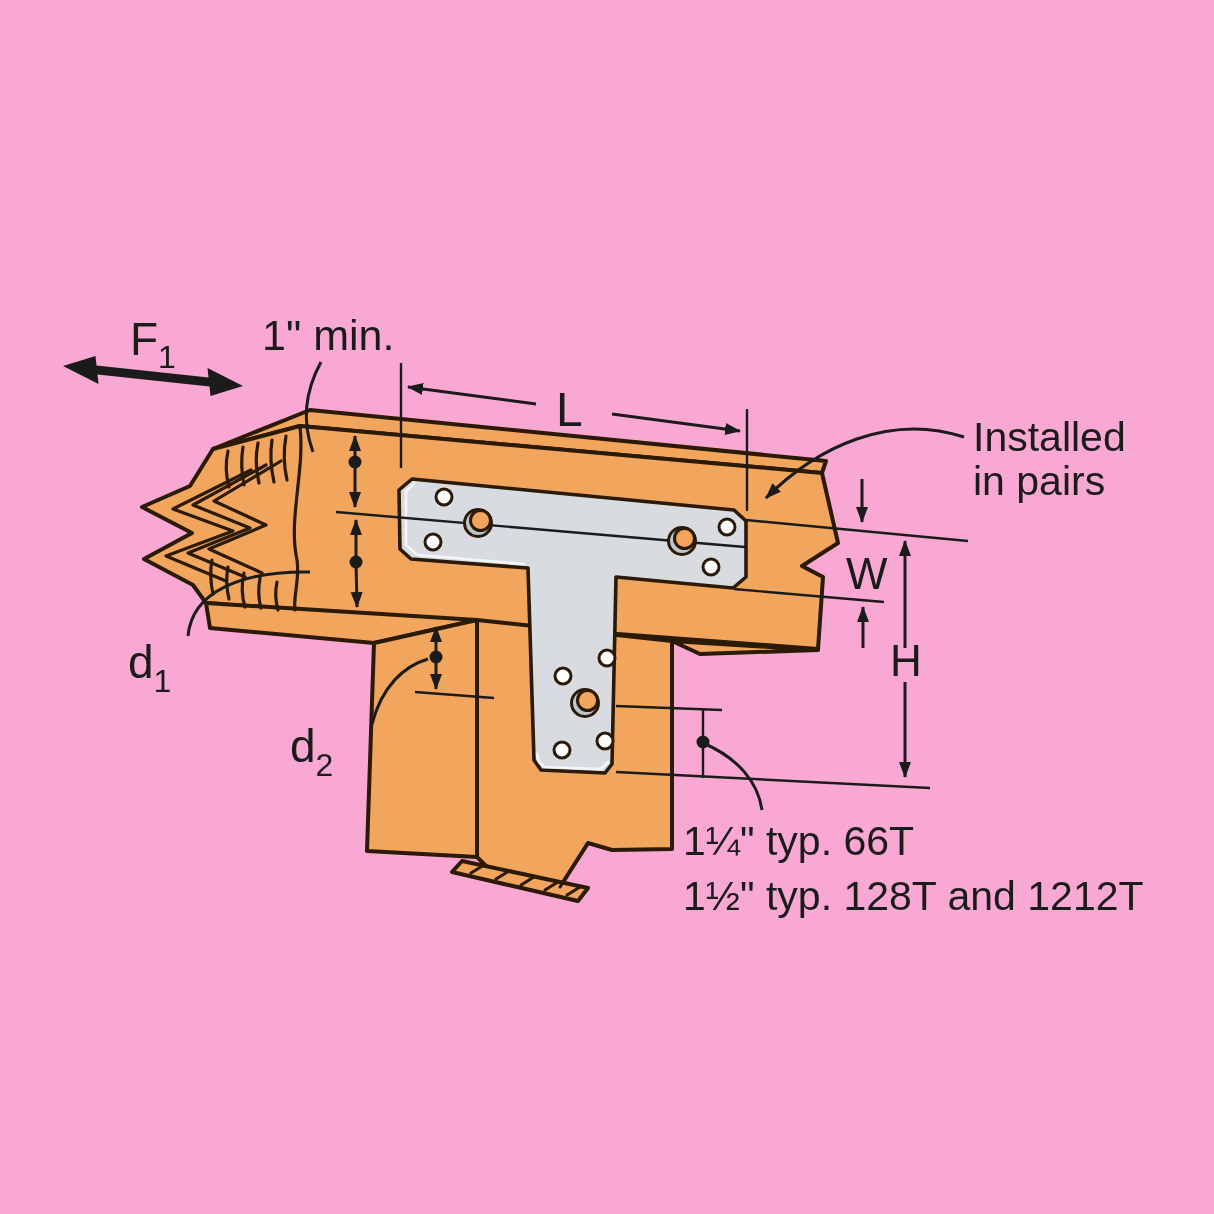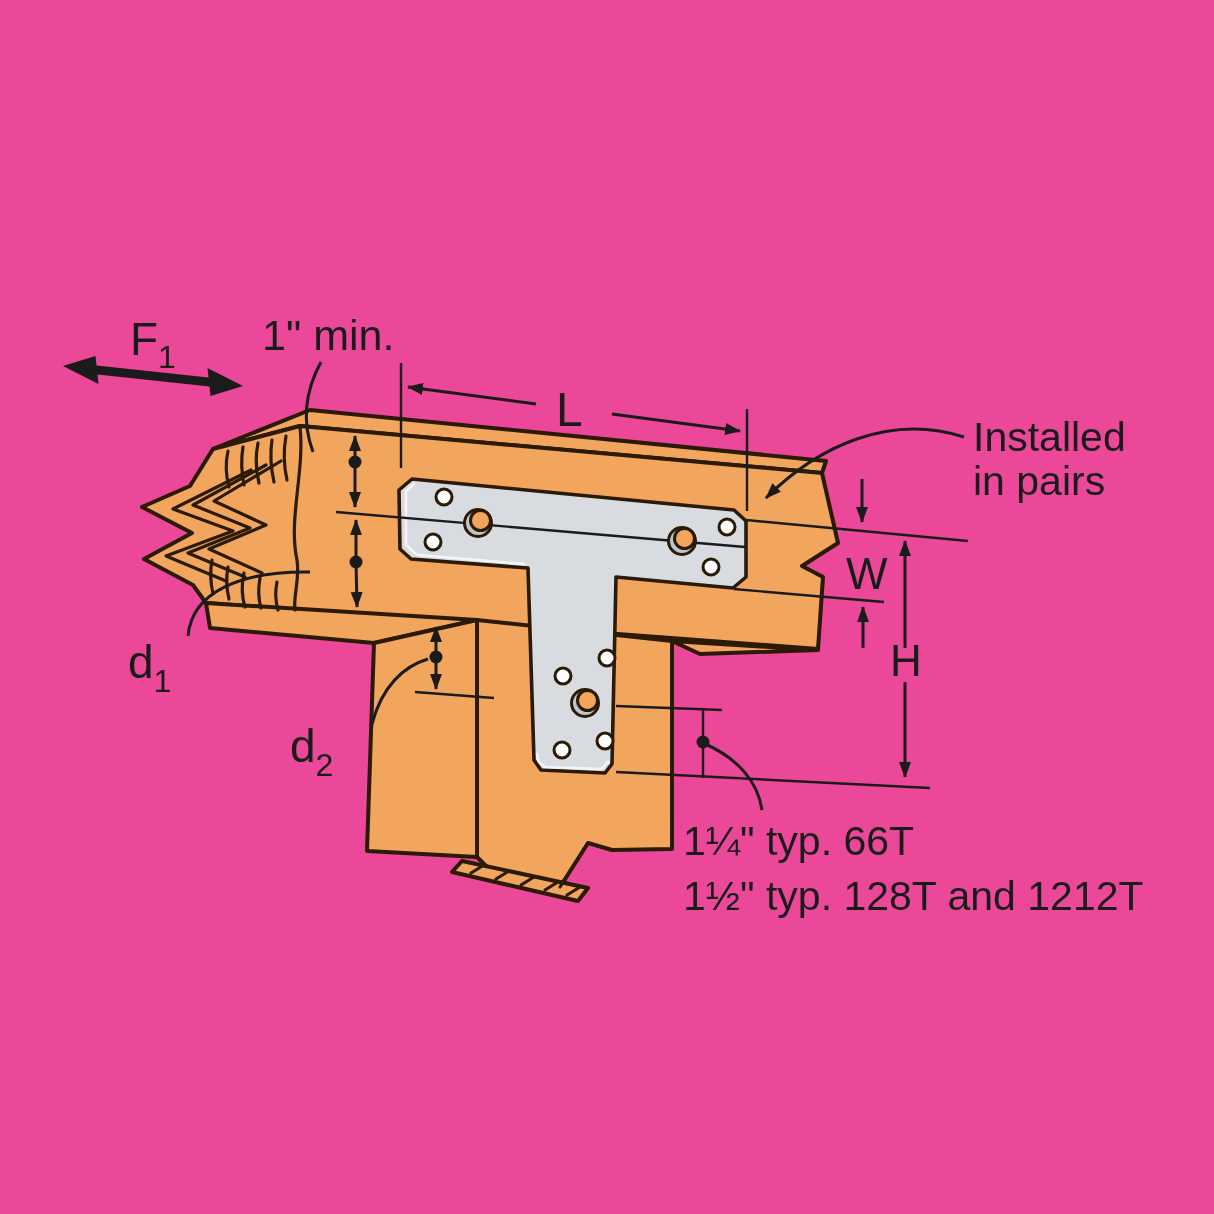--- a/index.html
+++ b/index.html
@@ -1,16 +1,16 @@
 <!DOCTYPE html>
 <html style="--wood: #F2A55C; --outline: #2A1A06; --plate: #D8DCE1; --platedk: #BEC6CD; --platehl: #F3F5F7; --ink: #1B1B1B;"><head>
 <meta charset="utf-8">
 <style>
   html,body{margin:0;padding:0;background:#fff;}
-  .stage{width:1214px;height:1214px;position:relative;background:#ec4899;font-family:"Liberation Sans",sans-serif;}
+  .stage{width:1214px;height:1214px;position:relative;background:#f9a8d4;font-family:"Liberation Sans",sans-serif;}
   svg{display:block;}
   text{fill:var(--ink);font-family:"Liberation Sans",sans-serif;}
   .wood{fill:var(--wood);stroke:var(--outline);stroke-width:4;stroke-linejoin:round;}
   .grain{fill:none;stroke:var(--outline);stroke-width:3.2;stroke-linecap:round;stroke-linejoin:round;}
   .plate{fill:var(--plate);stroke:var(--outline);stroke-width:3.6;stroke-linejoin:round;}
   .phl{fill:none;stroke:var(--platehl);stroke-width:2.6;stroke-linecap:round;}
   .holeS{fill:#fdfdfd;stroke:var(--outline);stroke-width:3;}
   .holeRim{fill:var(--platedk);stroke:var(--outline);stroke-width:3;}
   .holeIn{fill:var(--wood);stroke:var(--outline);stroke-width:3;}
   .thin{fill:none;stroke:var(--ink);stroke-width:2.4;}

